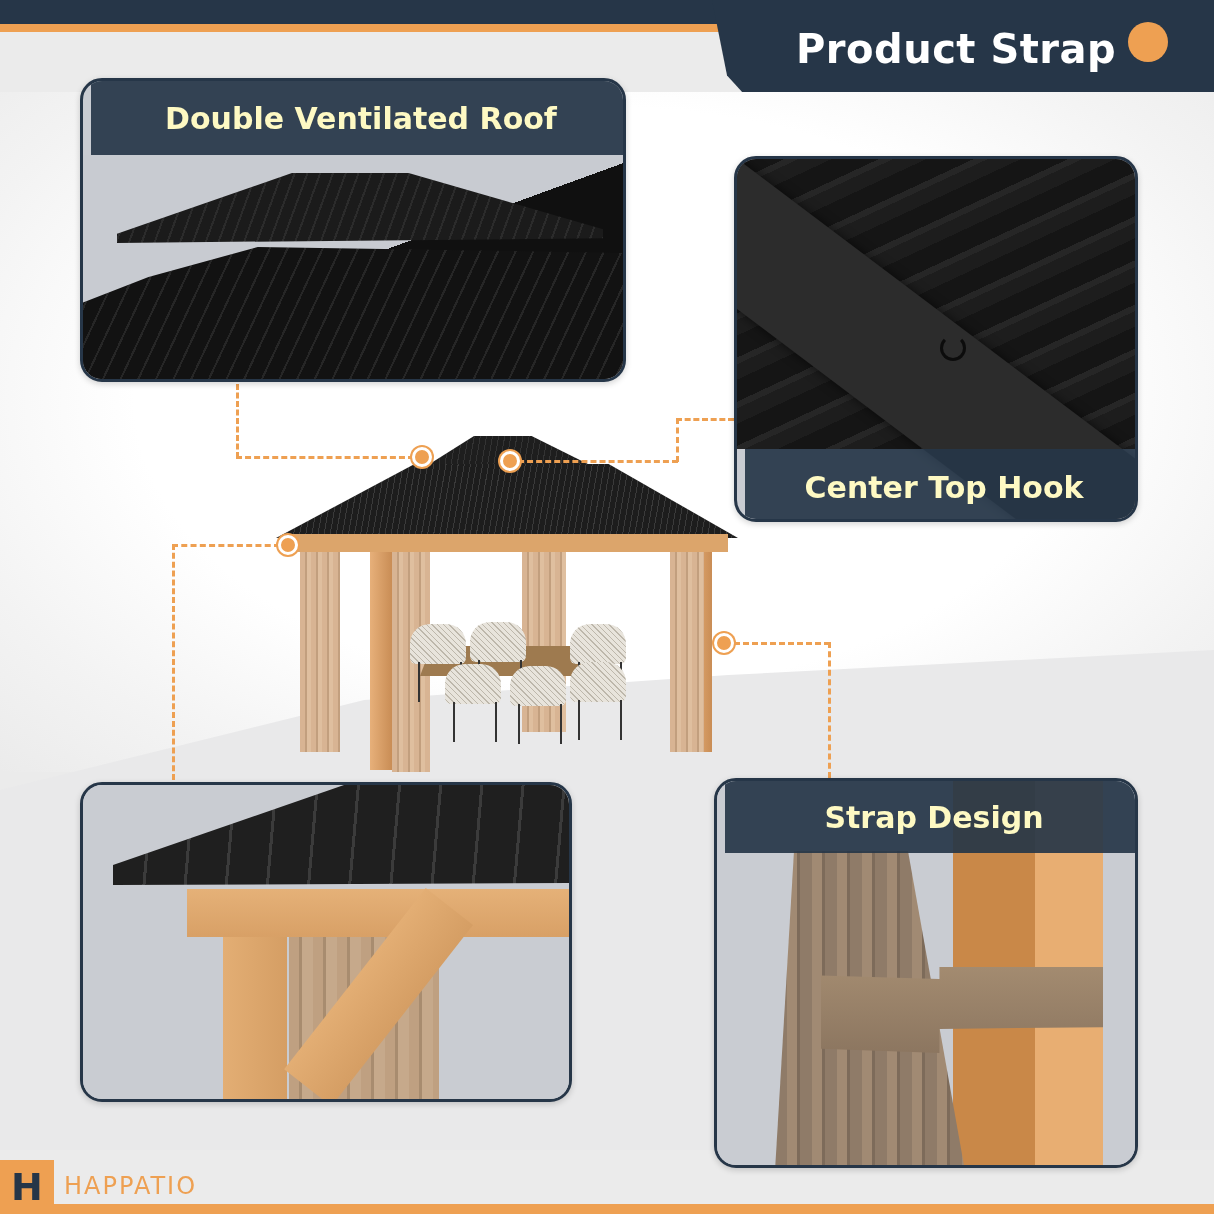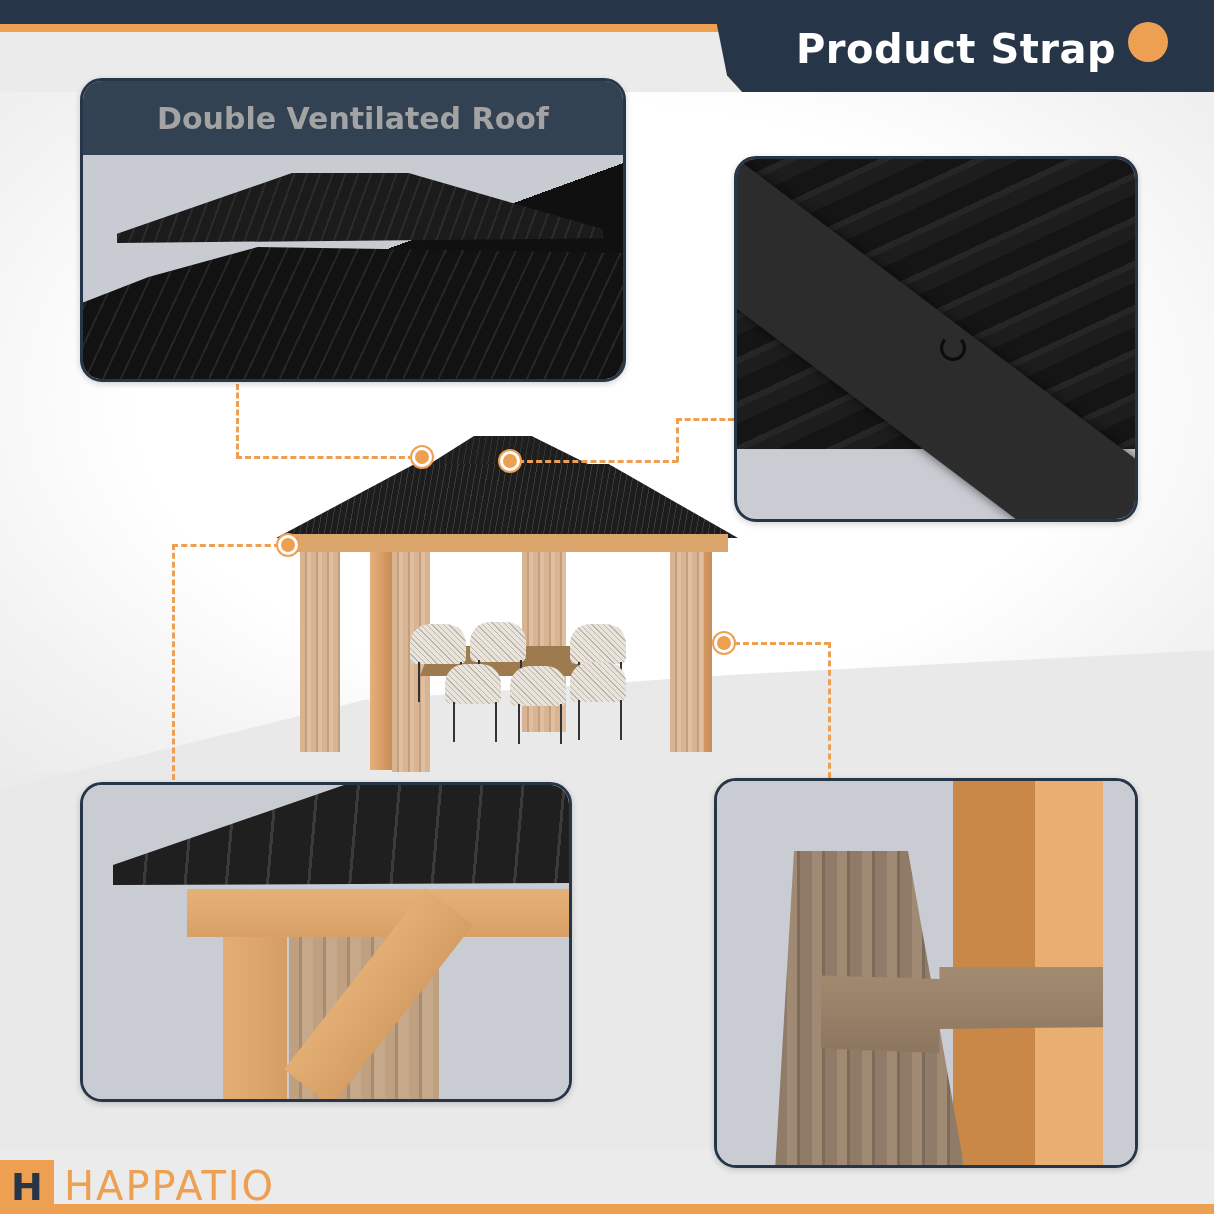--- a/index.html
+++ b/index.html
@@ -44,23 +44,23 @@
     background: #e9e9ea;
     clip-path: polygon(0 28%, 30% 10%, 60% 5%, 100% 0, 100% 100%, 0 100%);
   }
   
   .card {
     position: absolute; border-radius: 22px; overflow: hidden;
     border: 3px solid #263648; background: #c9ccd2;
     box-shadow: 0 2px 6px rgba(0,0,0,0.18);
   }
   .card-label {
-    position: absolute; left: 0; width: 100%;
+    position: absolute; left: 8px; width: 100%;
     background: rgba(38,54,72,0.92);
-    color: #a3a3a3; font-weight: bold; font-size: 30px;
+    color: #fef9c3; font-weight: bold; font-size: 30px;
     text-align: center; display: flex; align-items: center; justify-content: center;
   }
   .card-photo { position: absolute; left: 0; width: 100%; }
 
   
   .card-roof { left: 80px; top: 78px; width: 546px; height: 304px; }
   .card-roof .card-label { top: 0; height: 74px; }
   .card-roof .card-photo {
     top: 74px; height: 230px;
     background:
@@ -191,21 +191,21 @@
     position: absolute; left: 0; top: 1204px; width: 1214px; height: 10px; background: #eea052;
   }
   .logo-mark {
     position: absolute; left: 0; top: 1160px; width: 54px; height: 54px;
     background: #eea052; color: #263648;
     font-family: "DejaVu Sans", sans-serif; font-weight: bold; font-size: 38px;
     display: flex; align-items: center; justify-content: center;
   }
   .logo-text {
     position: absolute; left: 64px; top: 1164px;
-    font-family: "DejaVu Sans", sans-serif; font-size: 40px; letter-spacing: 2px;
+    font-family: "DejaVu Sans", sans-serif; font-size: 24px; letter-spacing: 2px;
     color: #eea052; line-height: 44px;
   }
 </style>
 </head>
 <body>
 
 <div class="top-band"></div>
 <div class="top-orange"></div>
 <div class="title-tab"></div>
 <div class="title-dot"></div>
@@ -256,35 +256,37 @@
     <div class="roof-top"></div>
   </div>
   <div class="card-label">Double Ventilated Roof</div>
 </div>
 
 <div class="card card-hook">
   <div class="card-photo">
     <div class="hook-beam"></div>
     <div class="hook-ring"></div>
   </div>
+  <div class="card-label">Center Top Hook</div>
 </div>
 
 <div class="card card-pattern">
   <div class="card-photo">
     <div class="pat-roof"></div>
     <div class="pat-beam"></div>
     <div class="pat-curtain"></div>
     <div class="pat-post"></div>
     <div class="pat-brace"></div>
   </div>
 </div>
 
 <div class="card card-strap">
   <div class="card-photo">
     <div class="strap-post"></div>
     <div class="strap-curtain"></div>
     <div class="strap-band"></div>
   </div>
+  <div class="card-label">Strap Design</div>
 </div>
 
 <div class="footer-line"></div>
 <div class="logo-mark">H</div>
 <div class="logo-text">HAPPATIO</div>
 
 </body></html>

